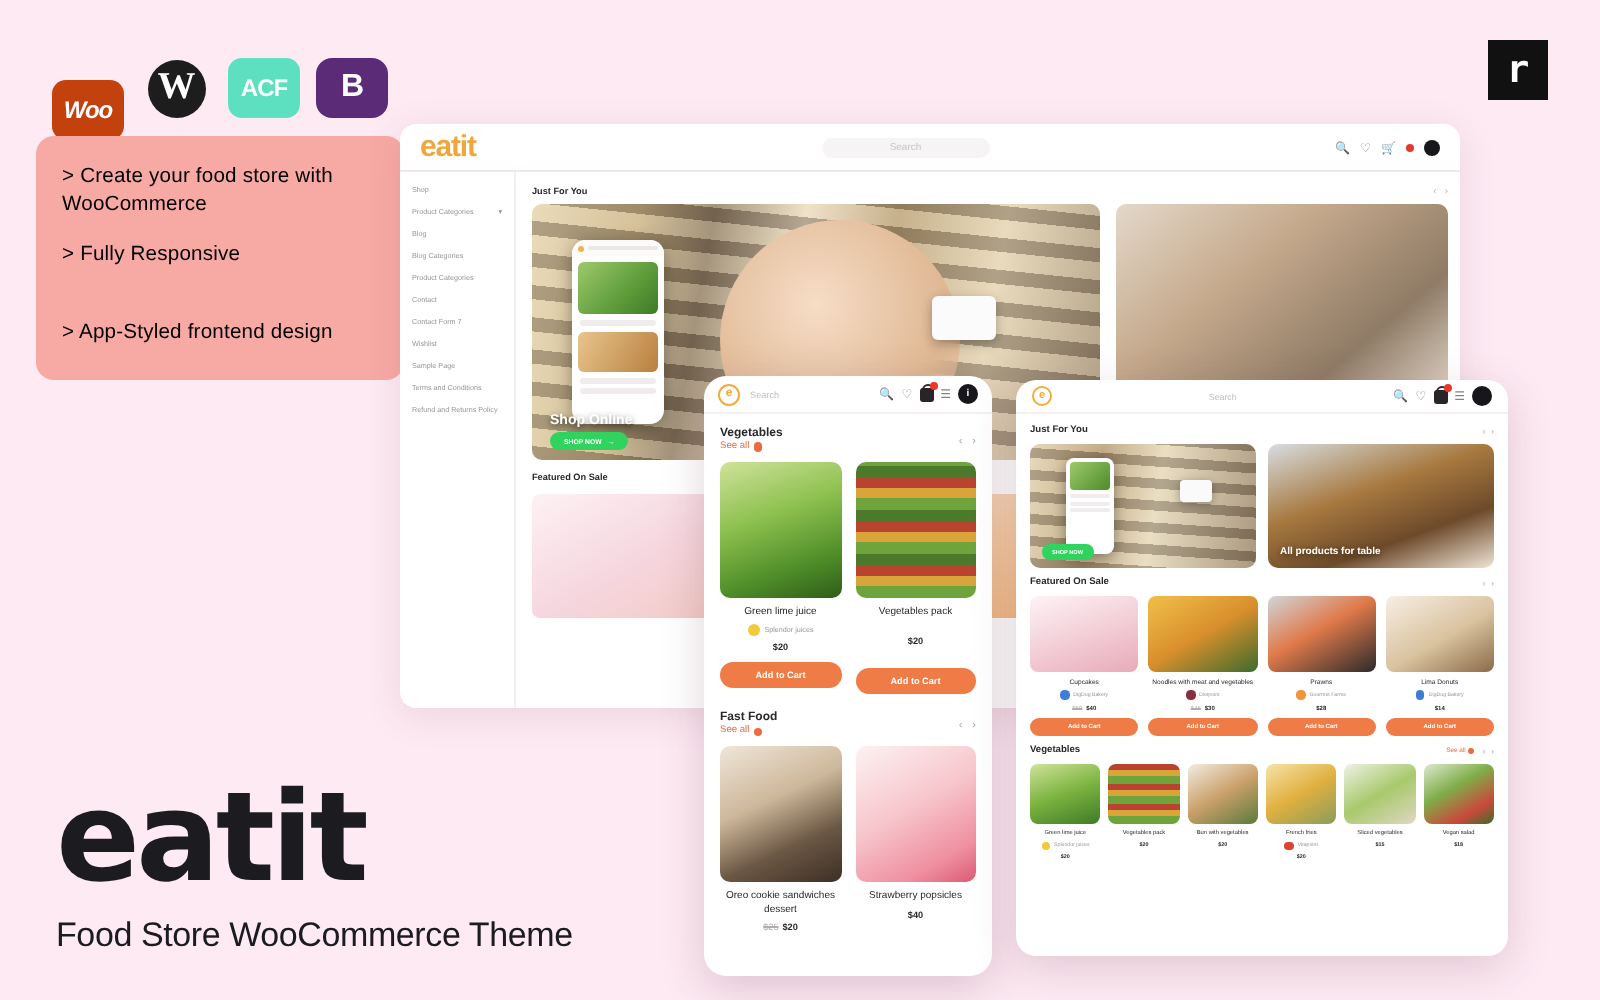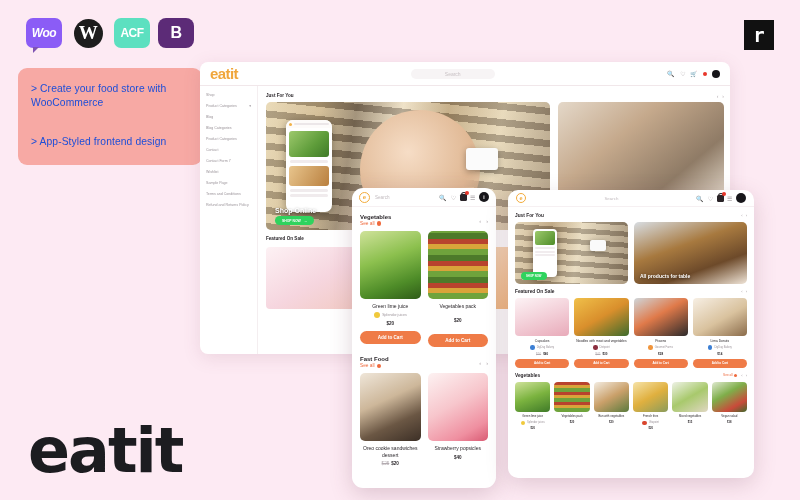--- a/index.html
+++ b/index.html
@@ -7,41 +7,41 @@
   body {
     font-family:"Liberation Sans", sans-serif;
     background:#fdeaf3;
     position:relative;
   }
 
   
   .logo-strip { position:absolute; left:26px; top:18px; display:flex; gap:8px; align-items:center; }
   .logo-chip { width:36px; height:30px; border-radius:7px; display:flex; align-items:center;
                justify-content:center; font-weight:bold; font-size:13px; letter-spacing:-0.5px; }
-  .lg-woo { background:#8b5cf6; color:#fff; position:relative; font-size:12px; font-style:italic; }
+  .lg-woo { background:#c2410c; color:#fff; position:relative; font-size:12px; font-style:italic;margin-top:22px; }
   .lg-woo:after { content:""; position:absolute; left:7px; bottom:-5px; width:0; height:0;
                   border-left:6px solid #7f54b3; border-bottom:6px solid transparent; }
   .lg-wp { background:transparent; }
   .wp-circle { width:29px; height:29px; border-radius:50%; background:#1d1d1d; color:#fff;
                display:flex; align-items:center; justify-content:center; font-size:19px;
                font-family:"Liberation Serif", serif; font-weight:bold; }
   .lg-acf { background:#5ce0c0; color:#fff; font-size:12px; }
   .lg-bs { background:#5c2b77; color:#fff; font-size:16px; border-radius:8px; }
 
   
   .rams { position:absolute; right:26px; top:20px; display:flex; align-items:center; gap:9px; }
   .rams-mark { width:30px; height:30px; background:#111; display:flex; align-items:center;
                justify-content:center; color:#fff; font-size:19px; font-weight:bold;
                font-family:"DejaVu Sans Mono", monospace; line-height:1; }
   .rams-text { font-family:"DejaVu Sans Mono", monospace; font-weight:bold; font-size:24px;
                letter-spacing:1px; color:#111; }
 
   
   .features { position:absolute; left:18px; top:68px; width:184px; background:#f7a9a4;
-              border-radius:9px; padding:14px 13px; color:#1d4ed8; }
+              border-radius:9px; padding:14px 13px; color:#000000; }
   .features .f { font-size:10.3px; line-height:1.35; margin-bottom:11px; letter-spacing:.1px; }
   .features .f:last-child { margin-bottom:2px;margin-top:25px; }
 
   
   .brand { position:absolute; left:28px; bottom:22px; }
   .brand-name { font-size:62px; font-weight:bold; color:#1c1c20; letter-spacing:-2px;
                 line-height:.85; font-family:"DejaVu Sans", sans-serif; }
   .brand-sub { font-size:17px; color:#1c1c20; margin-top:12px; letter-spacing:-.2px; }
 
   
@@ -219,20 +219,21 @@
 </div>
 
 <div class="rams">
   <div class="rams-mark">
       <span>r</span>
     </div>
 </div>
 
 <div class="features">
   <div class="f">&gt; Create your food store with WooCommerce</div>
+  <div class="f">&gt; Fully Responsive</div>
   <div class="f">&gt; App-Styled frontend design</div>
 </div>
 
 <div class="shot desktop">
   <div class="dk-head">
     <div class="dk-logo">eatit</div>
     <div class="dk-search">
       <span>Search</span>
     </div>
     <div class="dk-icons">
@@ -547,13 +548,14 @@
         <div class="tb2-img v6"></div>
         <div class="tb2-name">Vegan salad</div>
         <div class="tb2-price">$18</div>
       </div>
     </div>
   </div>
 </div>
 
 <div class="brand">
   <div class="brand-name">eatit</div>
+  <div class="brand-sub">Food Store WooCommerce Theme</div>
 </div>
 
 </body></html>

